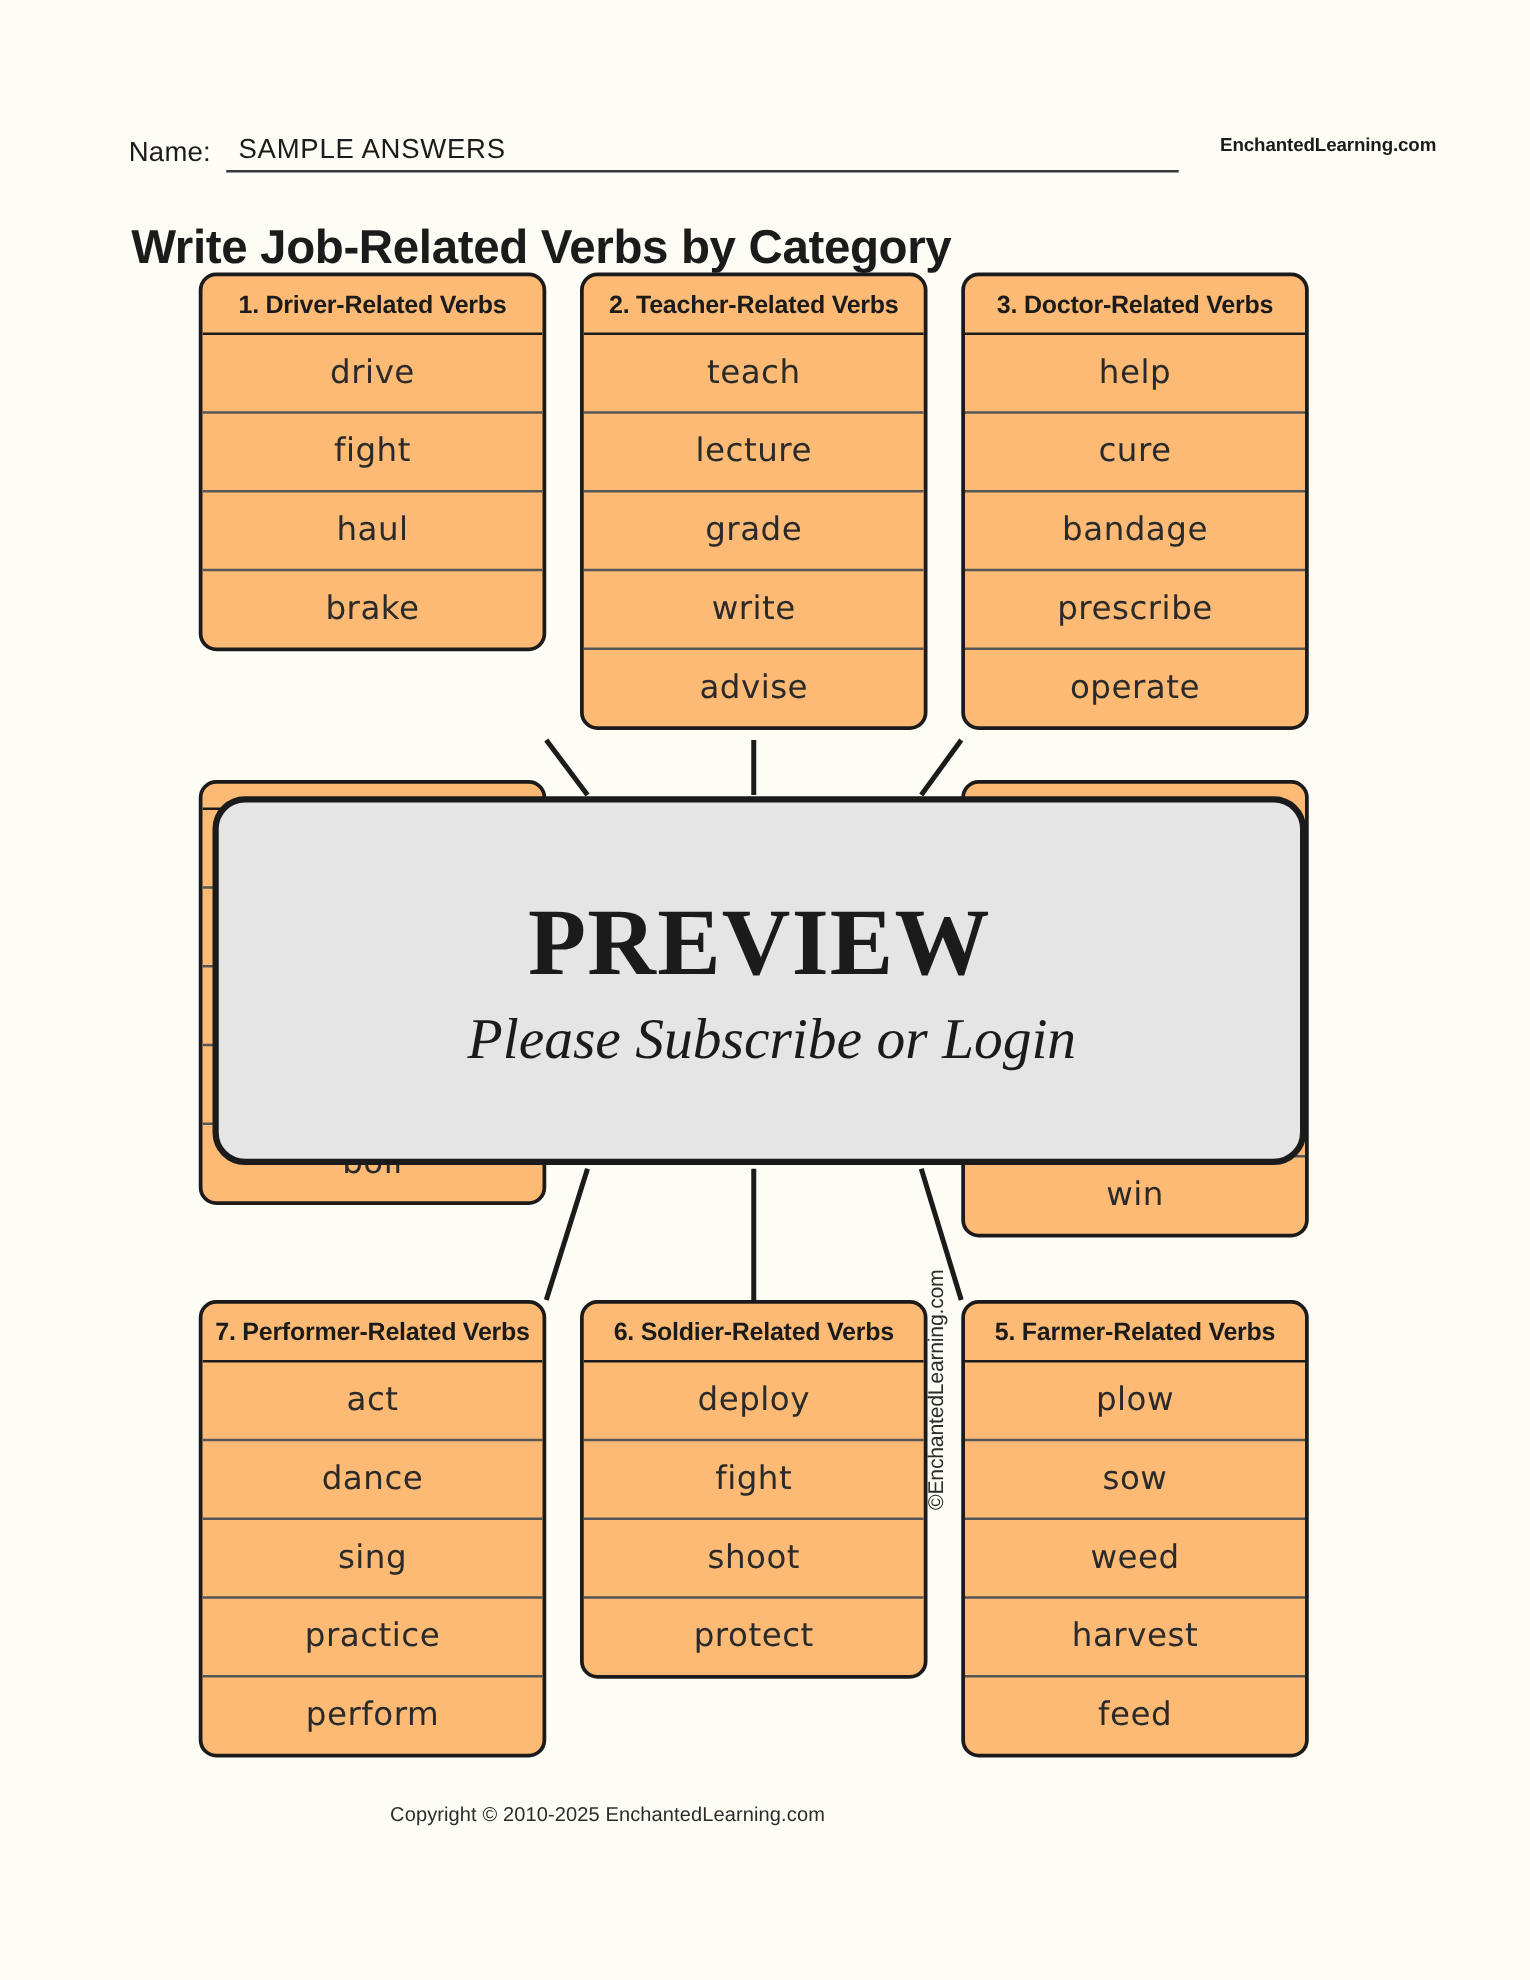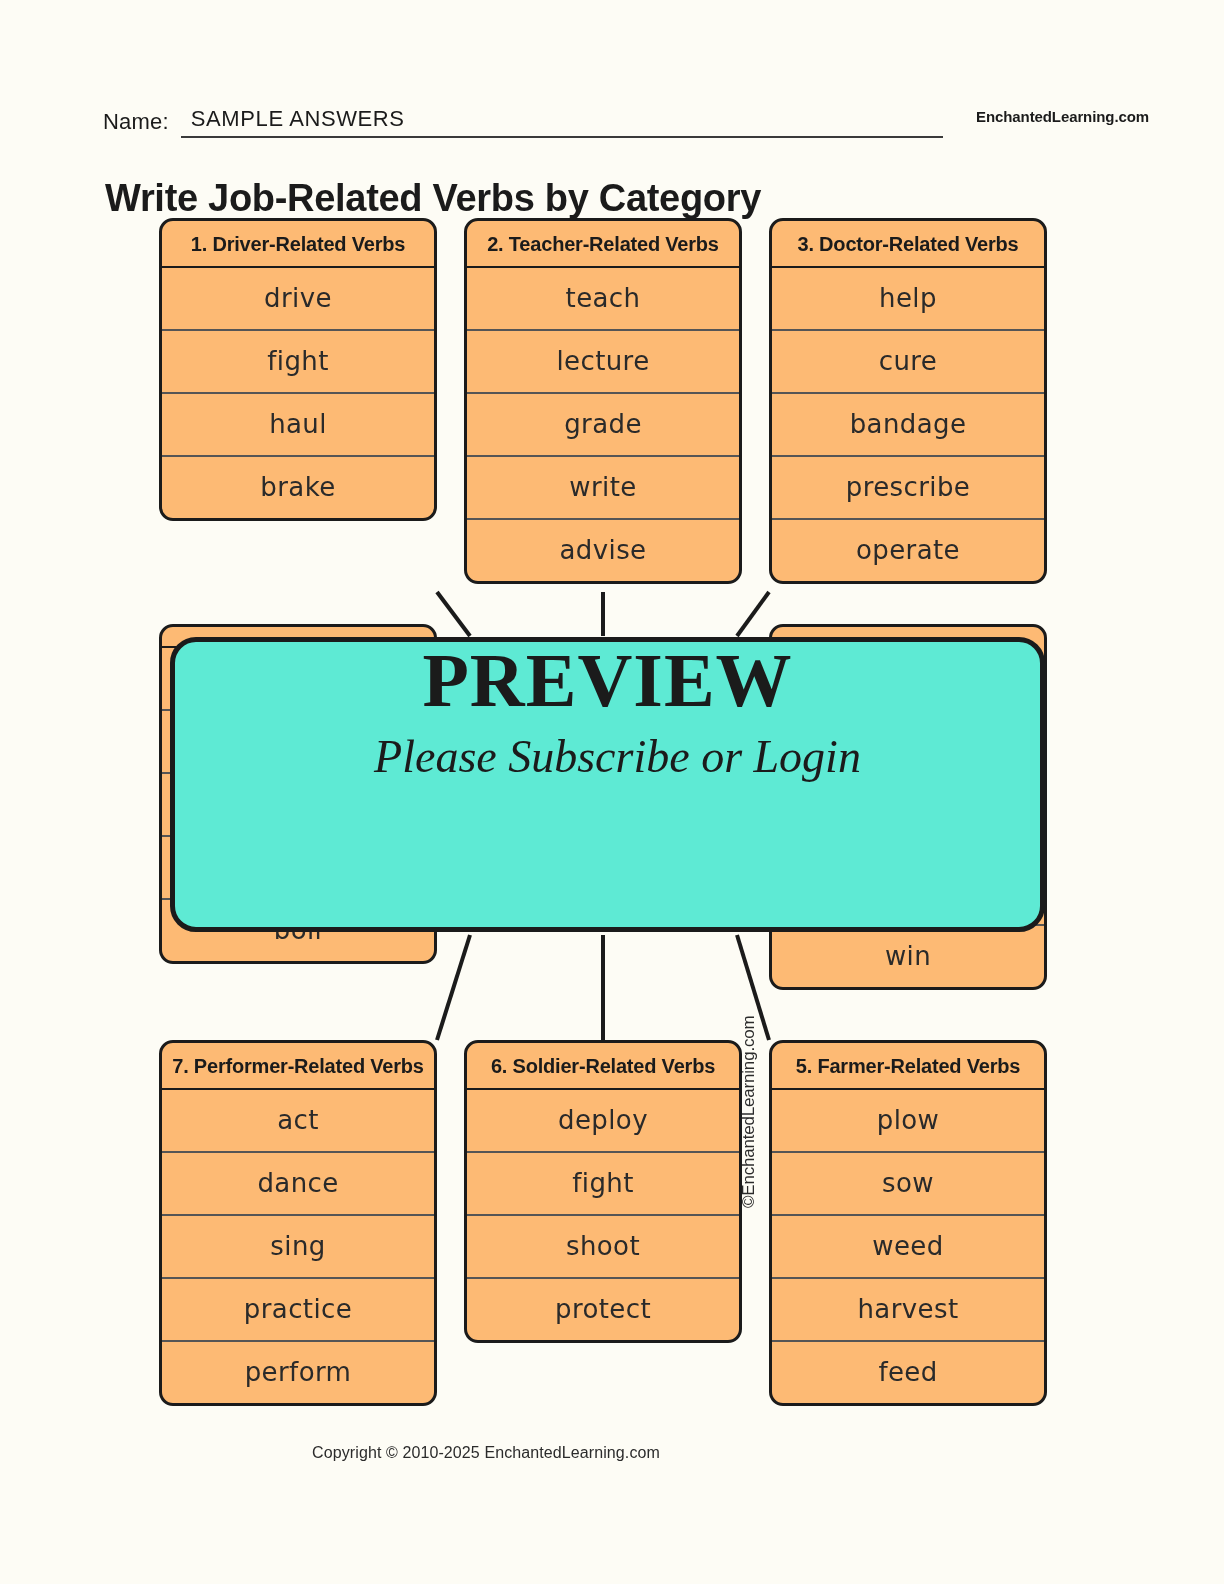--- a/index.html
+++ b/index.html
@@ -114,28 +114,28 @@
     pointer-events: none;
   }
 
   
   .preview-panel {
     position: absolute;
     left: 170px;
     top: 637px;
     width: 875px;
     height: 295px;
-    background: #5eead4;
+    background: #e5e5e5;
     border: 5px solid #1b1b1b;
     border-radius: 26px;
     box-sizing: border-box;
     display: flex;
     flex-direction: column;
     align-items: center;
-    justify-content: flex-start;
+    justify-content: center;
   }
   .preview-title {
     font-family: "Liberation Serif", serif;
     font-size: 76px;
     font-weight: bold;
     letter-spacing: 1px;
     line-height: 1;
     margin-bottom: 16px;
   }
   .preview-sub {

